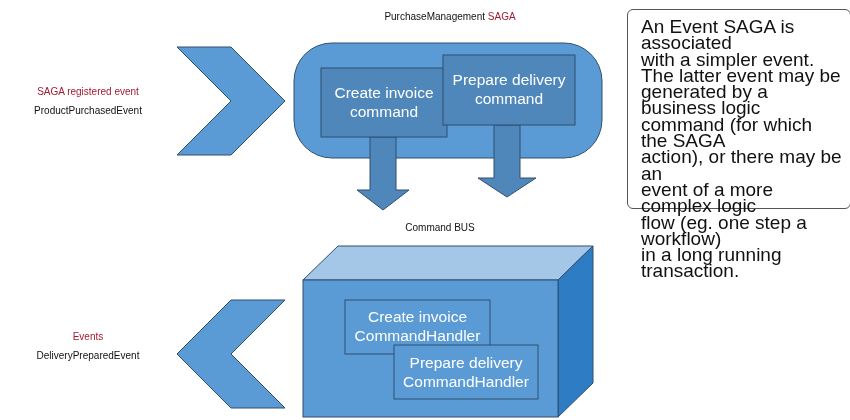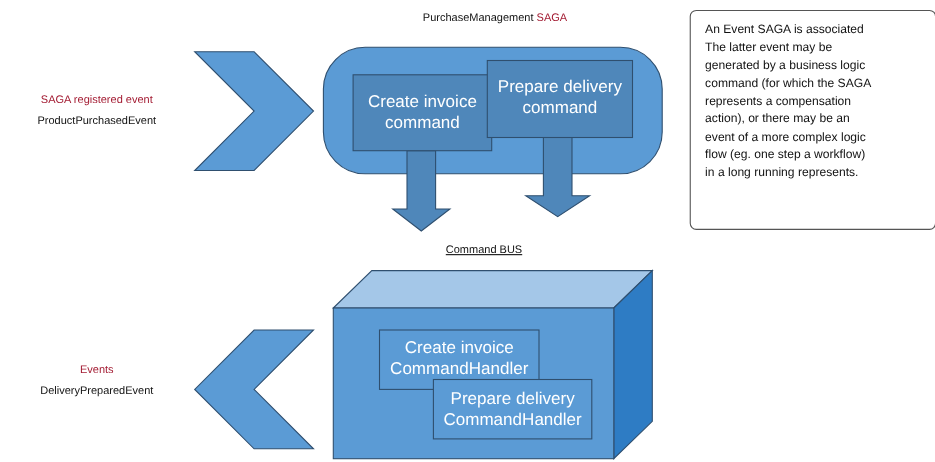--- a/index.html
+++ b/index.html
@@ -1,20 +1,20 @@
 <!DOCTYPE html>
 <html><head>
 <meta charset="utf-8">
 <style>
   html, body { margin:0; padding:0; background:#ffffff; }
   body { width:850px; height:420px; position:relative; overflow:hidden; font-family:"Liberation Sans", "DejaVu Sans", sans-serif; }
   svg { position:absolute; left:0; top:0; }
   .lbl { position:absolute; text-align:center; font-size:10px; line-height:19px; color:#111; }
   .red { color:#a31b32; }
-  .note { position:absolute; left:627px; top:9px; width:224px; height:200px; border:1px solid #555; border-radius:6px; box-sizing:border-box; padding:9px 8px 0 13px; font-size:11px; line-height:16.3px; color:#111; }
+  .note { position:absolute; left:627px; top:9px; width:224px; height:200px; border:1px solid #555; border-radius:6px; box-sizing:border-box; padding:9px 8px 0 13px; font-size:19px; line-height:16.3px; color:#111; }
   .box-text { position:absolute; color:#ffffff; text-align:center; font-size:15.5px; line-height:19px; }
 </style>
 </head>
 <body>
 
 <svg width="850" height="420">
 
   <polygon points="177,47 231,47 285,101 231,155 177,155 231,101" fill="#5b9bd5" stroke="#2f4f6f" stroke-width="1"></polygon>
 
   <rect x="294" y="43" width="308" height="115" rx="38" ry="38" fill="#5b9bd5" stroke="#2f4f6f" stroke-width="1"></rect>
@@ -47,39 +47,39 @@
 
 <div class="box-text" style="left:321px; top:83px; width:126px;">
   <div>Create invoice</div>
   <div>command</div>
 </div>
 <div class="box-text" style="left:443px; top:70px; width:132px;">
   <div>Prepare delivery</div>
   <div>command</div>
 </div>
 
-<div class="lbl" style="left:340px; top:218px; width:200px;text-decoration:underline;">Command BUS</div>
+<div class="lbl" style="left:340px; top:218px; width:200px;">Command BUS</div>
 
 <div class="box-text" style="left:345px; top:307px; width:145px;">
   <div>Create invoice</div>
   <div>CommandHandler</div>
 </div>
 <div class="box-text" style="left:394px; top:353px; width:144px;">
   <div>Prepare delivery</div>
   <div>CommandHandler</div>
 </div>
 
 <div class="lbl" style="left:0px; top:327px; width:176px;">
   <div class="red">Events</div>
   <div>DeliveryPreparedEvent</div>
 </div>
 
 <div class="note">
   <div>An Event SAGA is associated</div>
+  <div>with a simpler event.</div>
   <div>The latter event may be</div>
   <div>generated by a business logic</div>
   <div>command (for which the SAGA</div>
-  <div>represents a compensation</div>
   <div>action), or there may be an</div>
   <div>event of a more complex logic</div>
   <div>flow (eg. one step a workflow)</div>
-  <div>in a long running represents.</div>
+  <div>in a long running transaction.</div>
 </div>
 
 </body></html>

